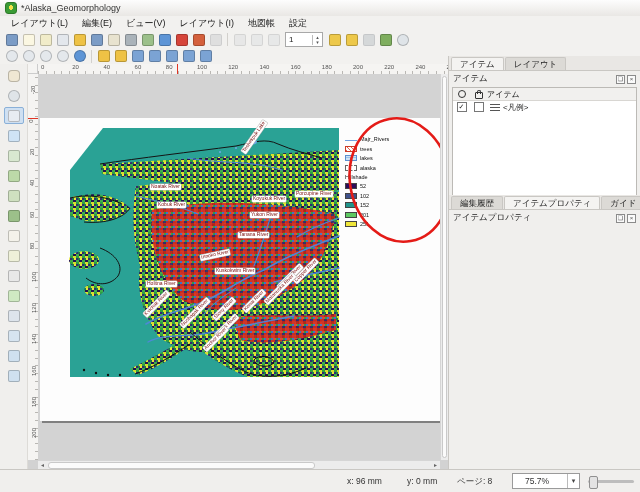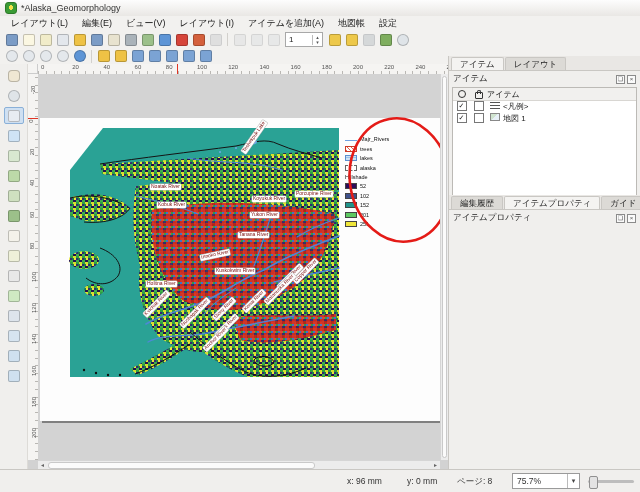--- a/index.html
+++ b/index.html
@@ -81,53 +81,52 @@
   
   #panel{position:absolute;right:0;top:56px;width:192px;bottom:22px;background:#f0efed;border-left:1px solid #c9c7c3;box-sizing:border-box}
   .ptabs{position:absolute;left:0;right:0;display:flex;gap:1px;padding:1px 2px 0;border-bottom:1px solid #c9c7c3;background:#e9e7e4;height:15px;box-sizing:border-box}
   .ptab{padding:1px 8px 0;font-size:8.5px;background:#dcdad6;border:1px solid #c9c7c3;border-bottom:none;border-radius:2px 2px 0 0;white-space:nowrap}
   .ptab.active{background:#f4f3f1}
   .pcaption{position:absolute;left:0;right:0;height:14px;display:flex;align-items:center;padding:0 4px;font-size:8.5px;color:#222}
   .capbtns{margin-left:auto;display:flex;gap:2px}
   .capbtn{width:9px;height:9px;border:1px solid #8b8b8b;background:#fafafa;font-size:6px;line-height:7px;text-align:center;color:#555;padding:0}
   #tree{position:absolute;left:3px;right:3px;top:31px;height:108px;background:#fff;border:1px solid #bcbab6;overflow:hidden}
   .tree-hdr{display:flex;height:12px;background:#f1f0ee;border-bottom:1px solid #d8d6d2;align-items:center;font-size:8px}
-  .tree-row{display:flex;height:12px;font-size:8px}
+  .tree-row{display:flex;height:12px;align-items:center;font-size:8px}
   .tc-eye,.tc-lock{width:17px;display:flex;justify-content:center;flex:none}
   .cb{width:8px;height:8px;border:1px solid #777;background:#fff;font-size:7px;line-height:7px;text-align:center;color:#222}
   .eyeglyph{width:6px;height:6px;border:1.5px solid #333;border-radius:50%}
   .lockglyph{width:6px;height:5px;border:1px solid #333;border-radius:1px;margin-top:2px;position:relative}
   .lockglyph::before{content:"";position:absolute;left:1px;top:-3px;width:2px;height:3px;border:1px solid #333;border-bottom:none;border-radius:2px 2px 0 0}
   .ti{width:10px;height:8px;margin:0 3px;flex:none}
   .ti-legend{background:repeating-linear-gradient(0deg,#555 0 1px,transparent 1px 3px)}
   .ti-map{border:1px solid #888;background:linear-gradient(135deg,#cfe3cf 0 50%,#e8f0f8 50% 100%);box-sizing:border-box}
   #panel-bottom-content{position:absolute;left:0;right:0;bottom:0;background:#f0efed}
   
   #statusbar{position:absolute;left:0;right:0;bottom:0;height:22px;background:#f0efed;border-top:1px solid #c9c7c3;font-size:8.5px;color:#333}
   .sb-item{position:absolute;top:6px;white-space:nowrap}
   #zoom-combo{position:absolute;left:512px;top:3px;width:66px;height:14px;background:#fff;border:1px solid #9a9a9a;display:flex;align-items:center;font-size:8.5px}
-  #zoom-combo .val{flex:1;padding-left:4px}
+  #zoom-combo .val{flex:1;padding-left:12px}
   #zoom-combo .drop{width:11px;height:100%;border-left:1px solid #bbb;text-align:center;font-size:7px;line-height:13px;color:#444}
   #zoom-slider{position:absolute;left:588px;right:6px;top:10px;height:3px;background:#bdbdbd;border-radius:2px}
   #zoom-slider .handle{position:absolute;left:1px;top:-4px;width:7px;height:11px;background:#e3e3e3;border:1px solid #909090;border-radius:2px}
 </style>
 </head>
 <body>
 
 <div id="titlebar">
   <span class="qgis-logo"></span>
   <span>*Alaska_Geomorphology</span>
 </div>
 
 <div id="menubar">
     <span class="menu-item">レイアウト(L)</span>
     <span class="menu-item">編集(E)</span>
     <span class="menu-item">ビュー(V)</span>
     <span class="menu-item">レイアウト(I)</span>
-    <span class="menu-item">アイテムを追加(A)</span>
     <span class="menu-item">地図帳</span>
     <span class="menu-item">設定</span>
   </div>
 <div id="toolbar1" class="toolbar">
     <button class="tbtn">
       <span class="icon k-floppy"></span>
     </button>
     <button class="tbtn">
       <span class="icon k-page"></span>
     </button>
@@ -496,30 +495,20 @@
         <div class="tree-row">
           <span class="tc-eye">
             <span class="cb">✓</span>
           </span>
           <span class="tc-lock">
             <span class="cb"></span>
           </span>
           <span class="ti ti-legend"></span>
           <span>&lt;凡例&gt;</span>
         </div>
-        <div class="tree-row">
-          <span class="tc-eye">
-            <span class="cb">✓</span>
-          </span>
-          <span class="tc-lock">
-            <span class="cb"></span>
-          </span>
-          <span class="ti ti-map"></span>
-          <span>地図 1</span>
-        </div>
       </div>
   </div>
   <div class="ptabs" style="top:139px" id="panel-bottom-tabs">
       <span class="ptab">編集履歴</span>
       <span class="ptab active">アイテムプロパティ</span>
       <span class="ptab">ガイド</span>
     </div>
   <div class="pcaption" style="top:155px">
     <span>アイテムプロパティ</span>
     <span class="capbtns">

